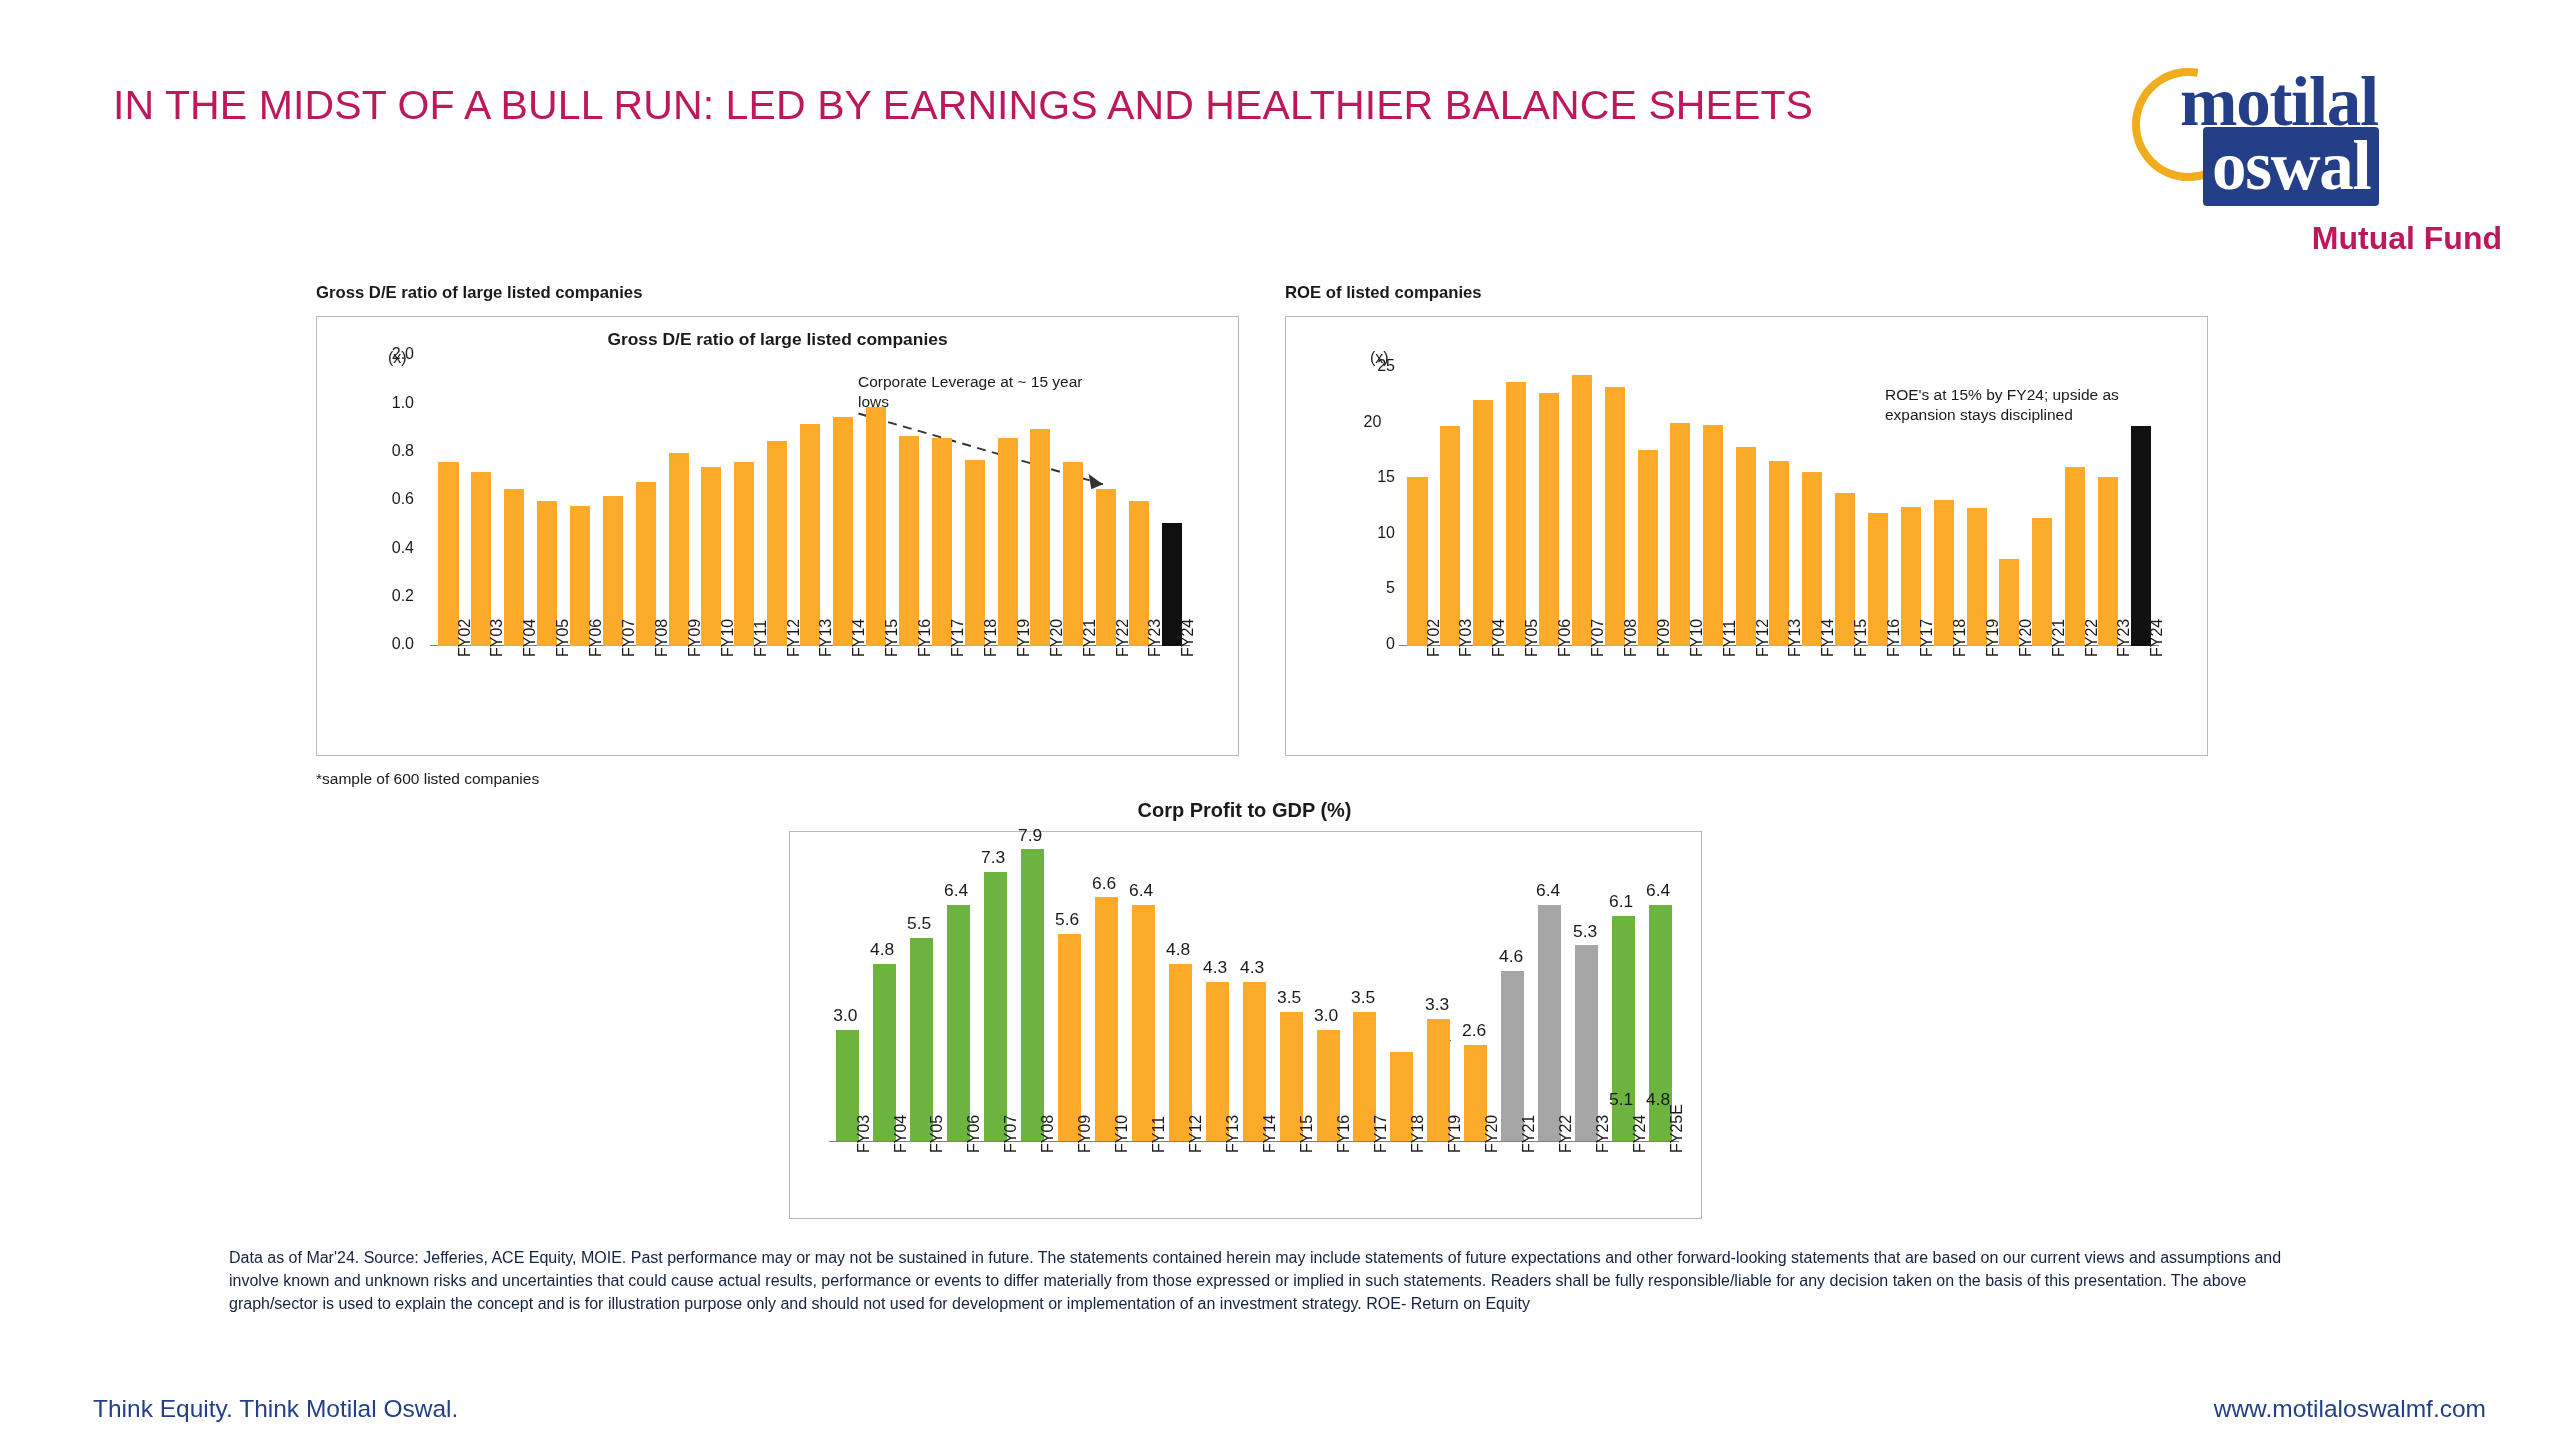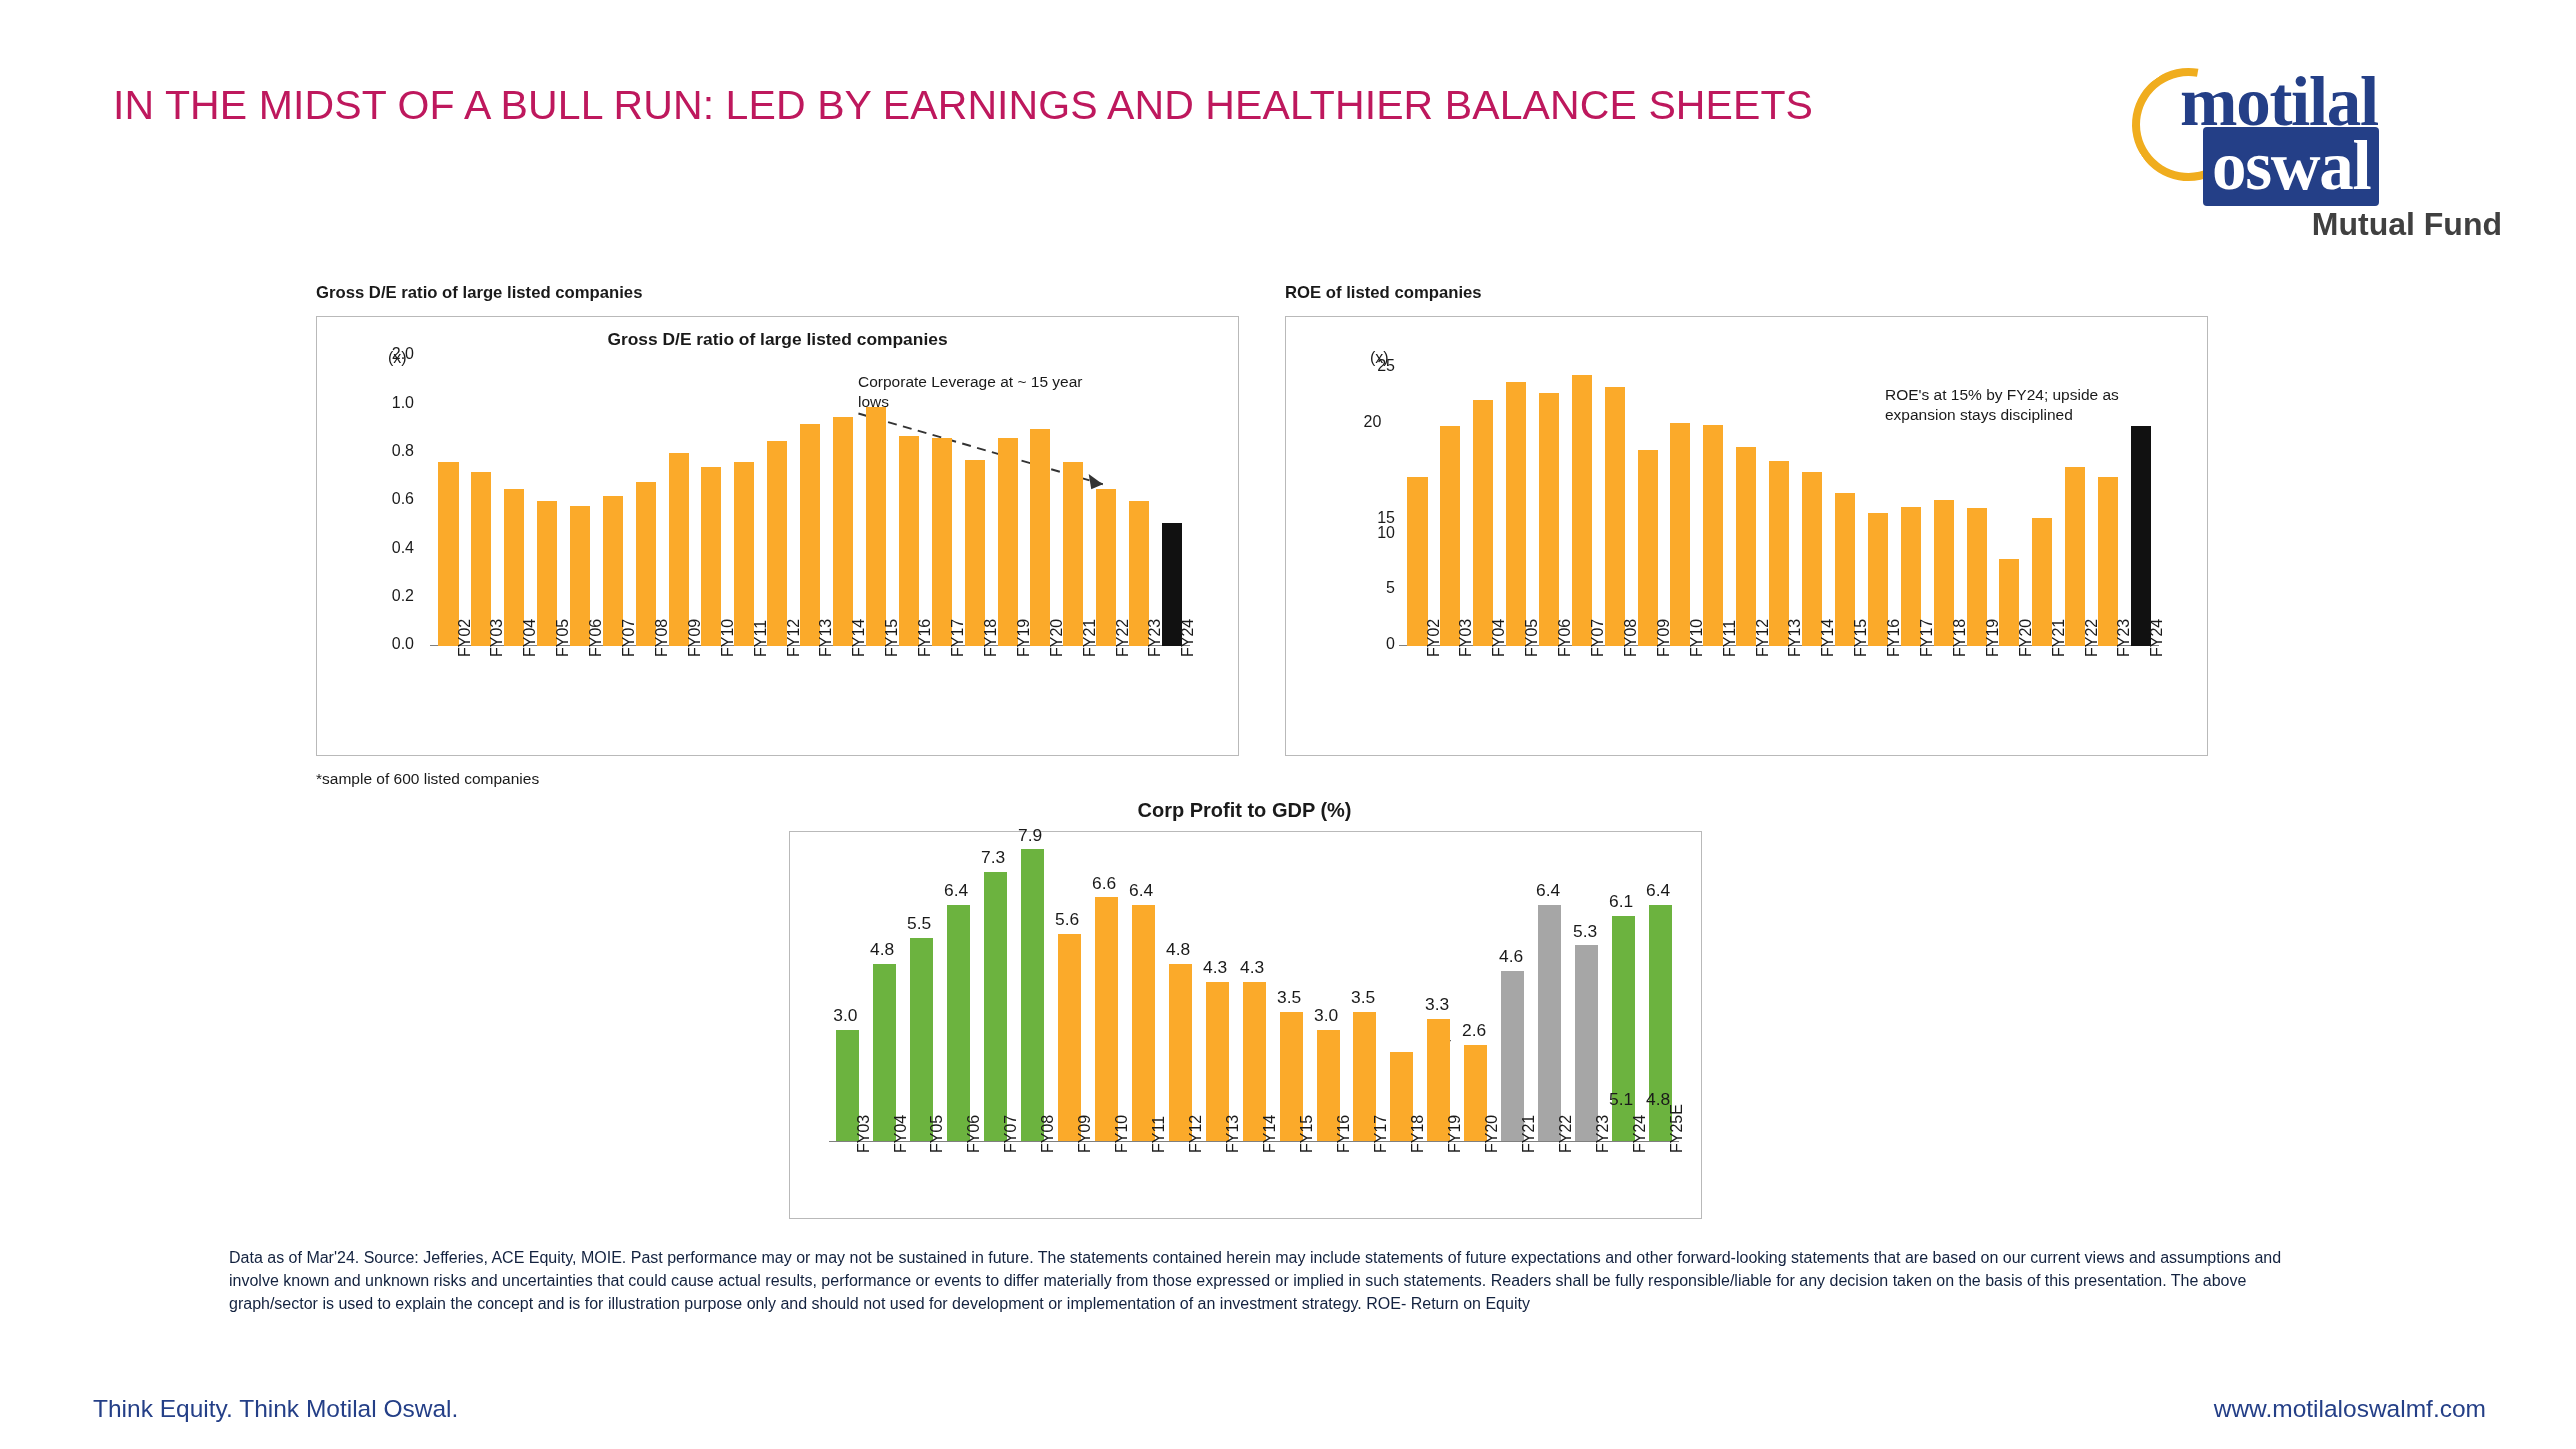--- a/index.html
+++ b/index.html
@@ -26,21 +26,21 @@
   #logo .m-word{
     position:absolute;left:61px;top:18px;font-size:69px;color:#243f87;
     font-family:"Liberation Serif", serif;font-weight:700;letter-spacing:-1.3px;
   }
   #logo .o-word{
     position:absolute;left:84px;top:82px;font-size:69px;color:#ffffff;
     font-family:"Liberation Serif", serif;font-weight:700;letter-spacing:-1.3px;
     background:#243f87;padding:0 9px;border-radius:3.9px;
   }
   #logo .mf-word{
-    position:absolute;right:16px;top:161px;font-size:32px;color:#404040;
+    position:absolute;right:16px;top:175px;font-size:32px;color:#be185d;
     font-weight:700;
   }
   
   .panel{
     position:absolute;border:0.6px solid #b9b9b9;background:#fff;
   }
   .panel-caption{
     position:absolute;font-size:16.7px;color:#1a1a1a;font-weight:700;
   }
   .chart-title{
@@ -169,21 +169,21 @@
 
 <div class="panel-caption" style="left:1285px;top:283px;">ROE of listed companies</div>
 
 <div class="panel" id="panel-roe" style="left:1285px;top:316px;width:921px;height:438px;">
   <div class="axis-unit" style="left:84px;top:32px;">(x)</div>
   <div class="annot" style="left:599px;top:68px;width:283px;">ROE's at 15% by FY24; upside as expansion stays disciplined</div>
   <div id="roe-yticks">
       <div class="ytick" style="left: 64px; top: 318px;">0</div>
       <div class="ytick" style="left: 64px; top: 262px;">5</div>
       <div class="ytick" style="left: 64px; top: 207px;">10</div>
-      <div class="ytick" style="left: 64px; top: 151px; margin-top: 41px;">15</div>
+      <div class="ytick" style="left: 64px; top: 151px;">15</div>
       <div class="ytick" style="left: 64px; top: 96px; text-align: center;">20</div>
       <div class="ytick" style="left: 64px; top: 40px;">25</div>
     </div>
   <div class="baseline" style="left:113px;top:328px;width:760px;"></div>
   <div id="roe-plot" style="position:absolute;left:115px;top:39px;width:757px;height:290px;">
       <div class="bar" style="left: 6.3px; width: 20.4px; height: 169px;"></div>
       <div class="bar" style="left: 39px; width: 20.4px; height: 220px;"></div>
       <div class="bar" style="left: 72px; width: 20.4px; height: 246px;"></div>
       <div class="bar" style="left: 105px; width: 20.4px; height: 264px;"></div>
       <div class="bar" style="left: 138px; width: 20.4px; height: 253px;"></div>

